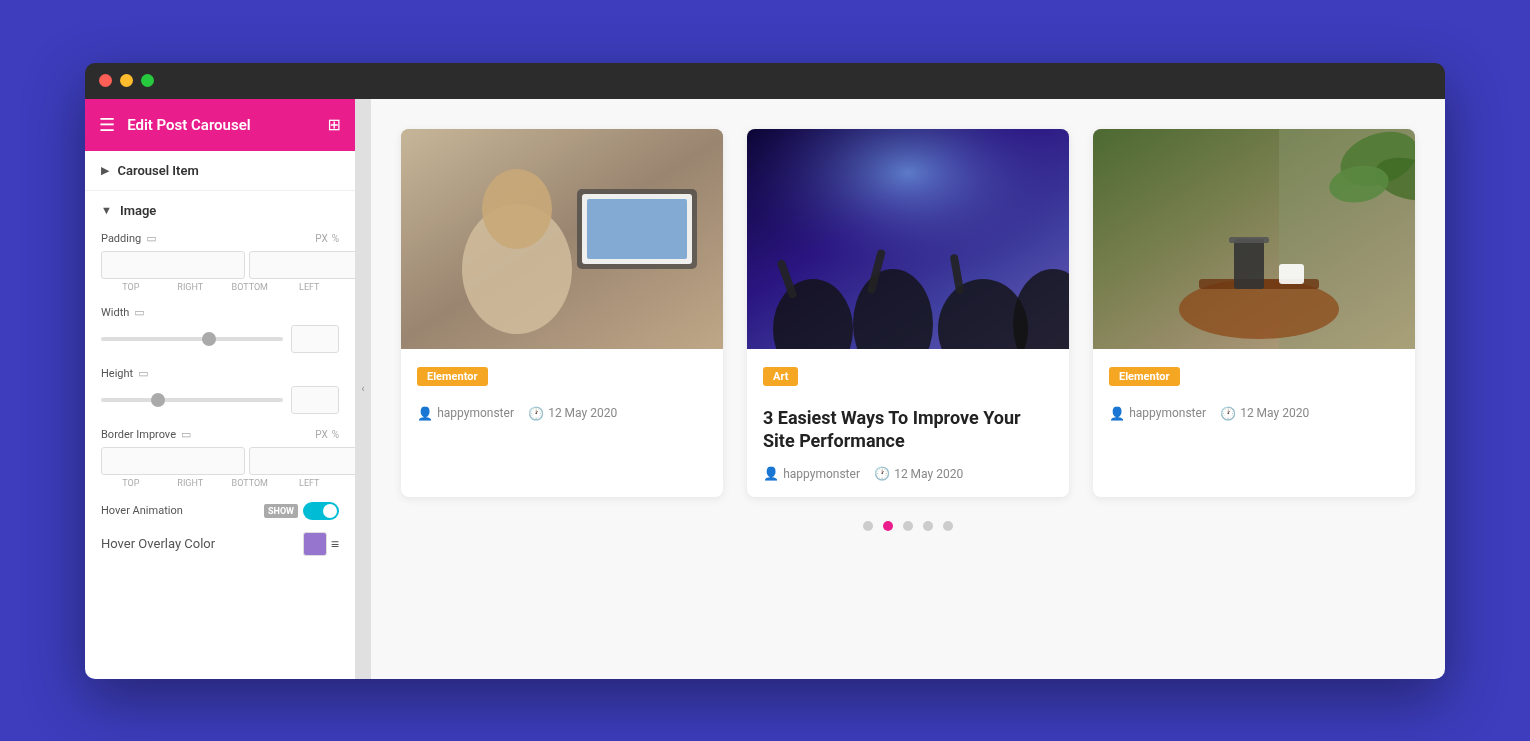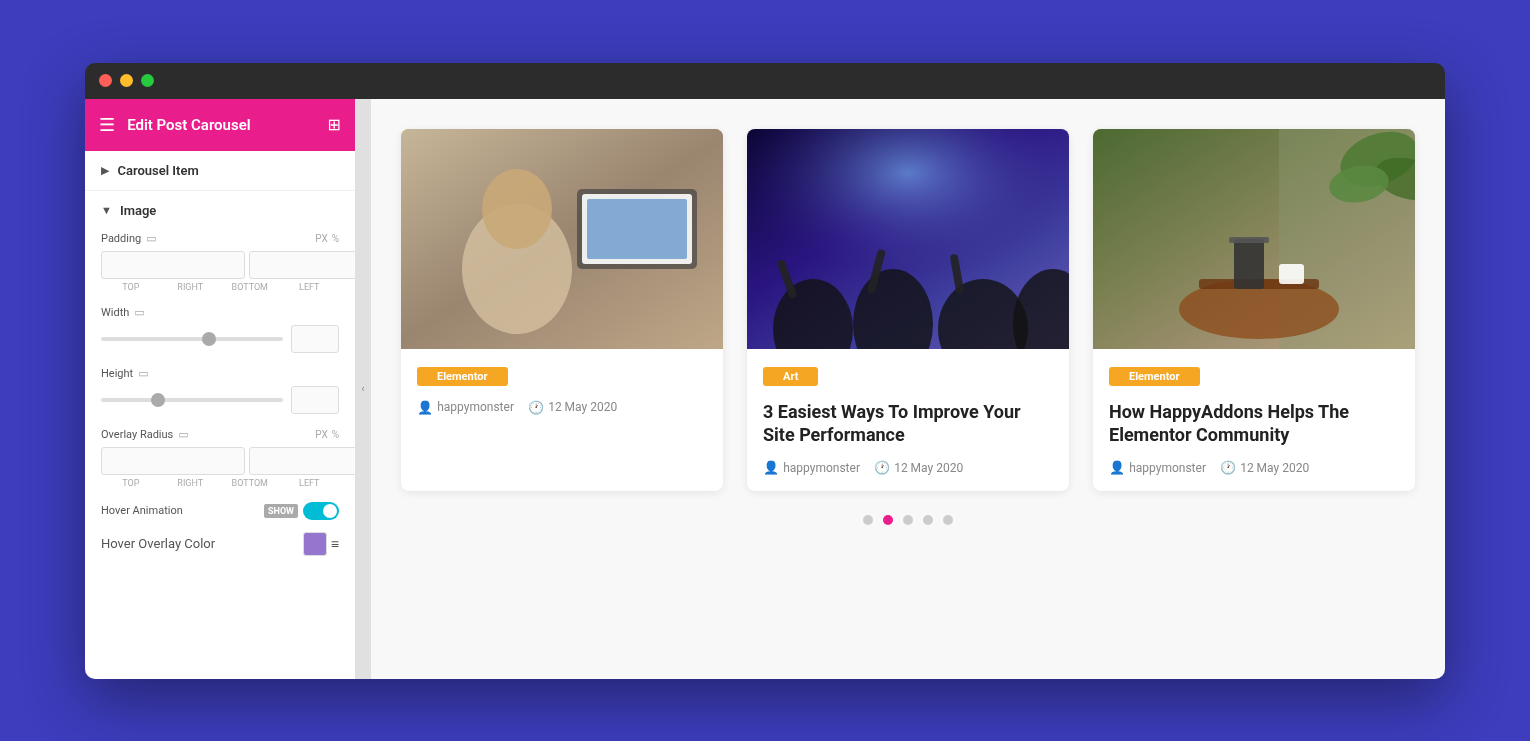--- a/index.html
+++ b/index.html
@@ -290,23 +290,23 @@
     }
     .card-body {
       padding: 16px;
     }
     .card-category {
       display: inline-block;
       background: #f5a623;
       color: #fff;
       font-size: 11px;
       font-weight: 700;
-      padding: 3px 20px;
+      padding: 3px 10px;
       border-radius: 3px;
-      margin-bottom: 14px;
+      margin-bottom: 20px;
     }
     .card-title {
       font-size: 18px;
       font-weight: 700;
       color: #222;
       line-height: 1.3;
       margin-bottom: 14px;
     }
     .card-meta {
       display: flex;
@@ -424,21 +424,21 @@
             </div>
             <div class="slider-row">
               <input class="slider-track" type="range" min="0" max="1000" value="300" style="">
               <input class="slider-value" type="text" style="">
             </div>
           </div>
 
           <div class="field-row">
             <div class="field-label">
               <div class="field-label-left">
-                <span>Overlay Radius</span>
+                <span>Border Improve</span>
                 <span class="monitor-icon">▭</span>
               </div>
               <div class="field-label-right">
                 <span>PX</span>
                 <span>%</span>
               </div>
             </div>
             <div class="padding-inputs">
               <input class="padding-input-box" type="text" value="" style="">
               <input class="padding-input-box" type="text" value="" style="">
@@ -579,21 +579,20 @@
 
               <rect x="200" y="135" width="25" height="20" rx="3" fill="#fff" opacity="0.9"></rect>
 
               <ellipse cx="300" cy="30" rx="40" ry="25" fill="#4a7830" opacity="0.8" transform="rotate(-20 300 30)"></ellipse>
               <ellipse cx="330" cy="50" rx="35" ry="20" fill="#3a6820" opacity="0.7" transform="rotate(15 330 50)"></ellipse>
               <ellipse cx="280" cy="55" rx="30" ry="18" fill="#5a8840" opacity="0.9" transform="rotate(-10 280 55)"></ellipse>
             </svg>
           </div>
           <div class="card-body">
             <div class="card-category">Elementor</div>
-            <div class="card-title">How HappyAddons Helps The Elementor Community</div>
             <div class="card-meta">
               <div class="meta-item">
                 <span style="font-size:13px;">👤</span>
                 <span>happymonster</span>
               </div>
               <div class="meta-item">
                 <span style="font-size:13px;">🕐</span>
                 <span>12 May 2020</span>
               </div>
             </div>

